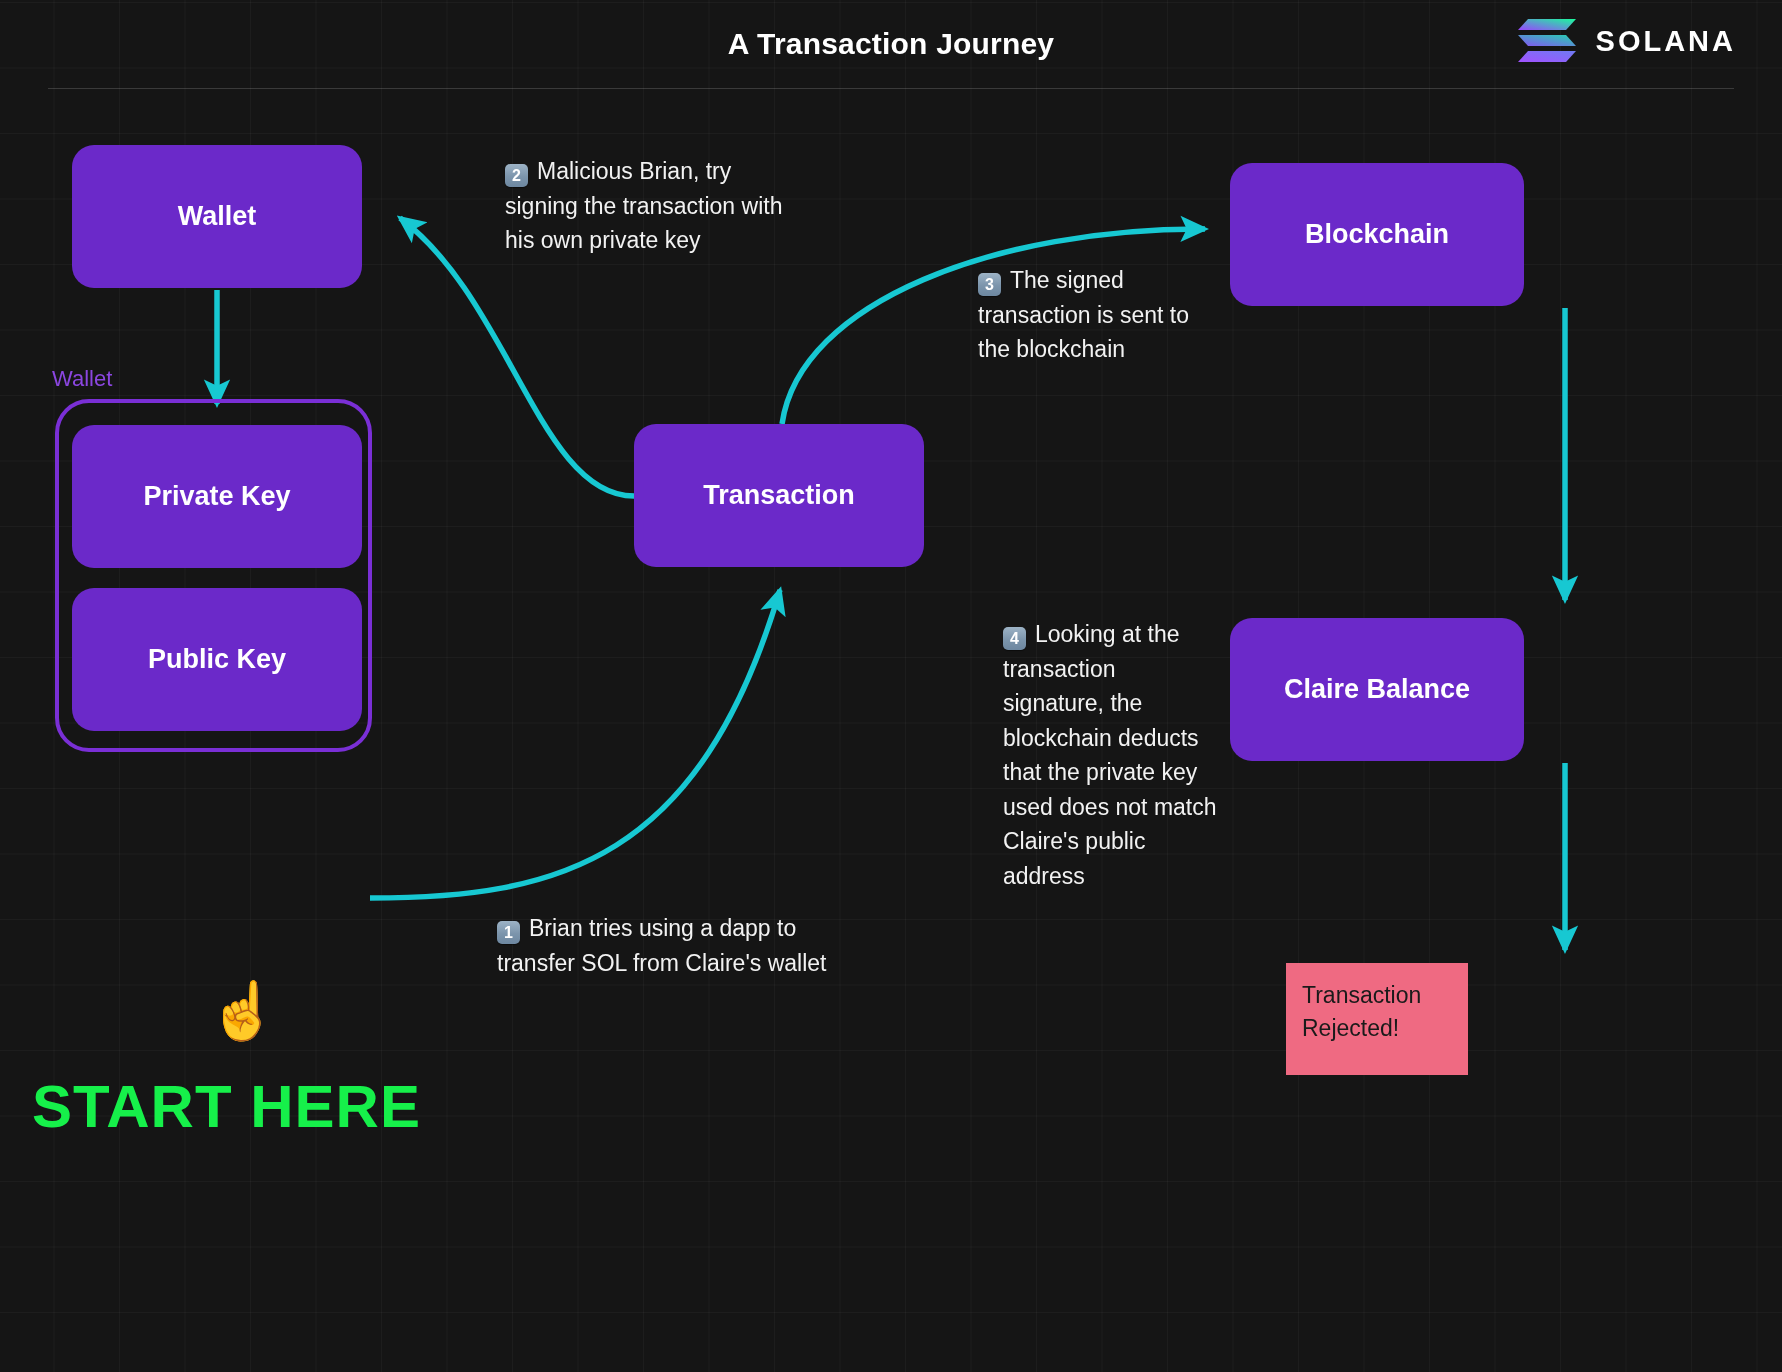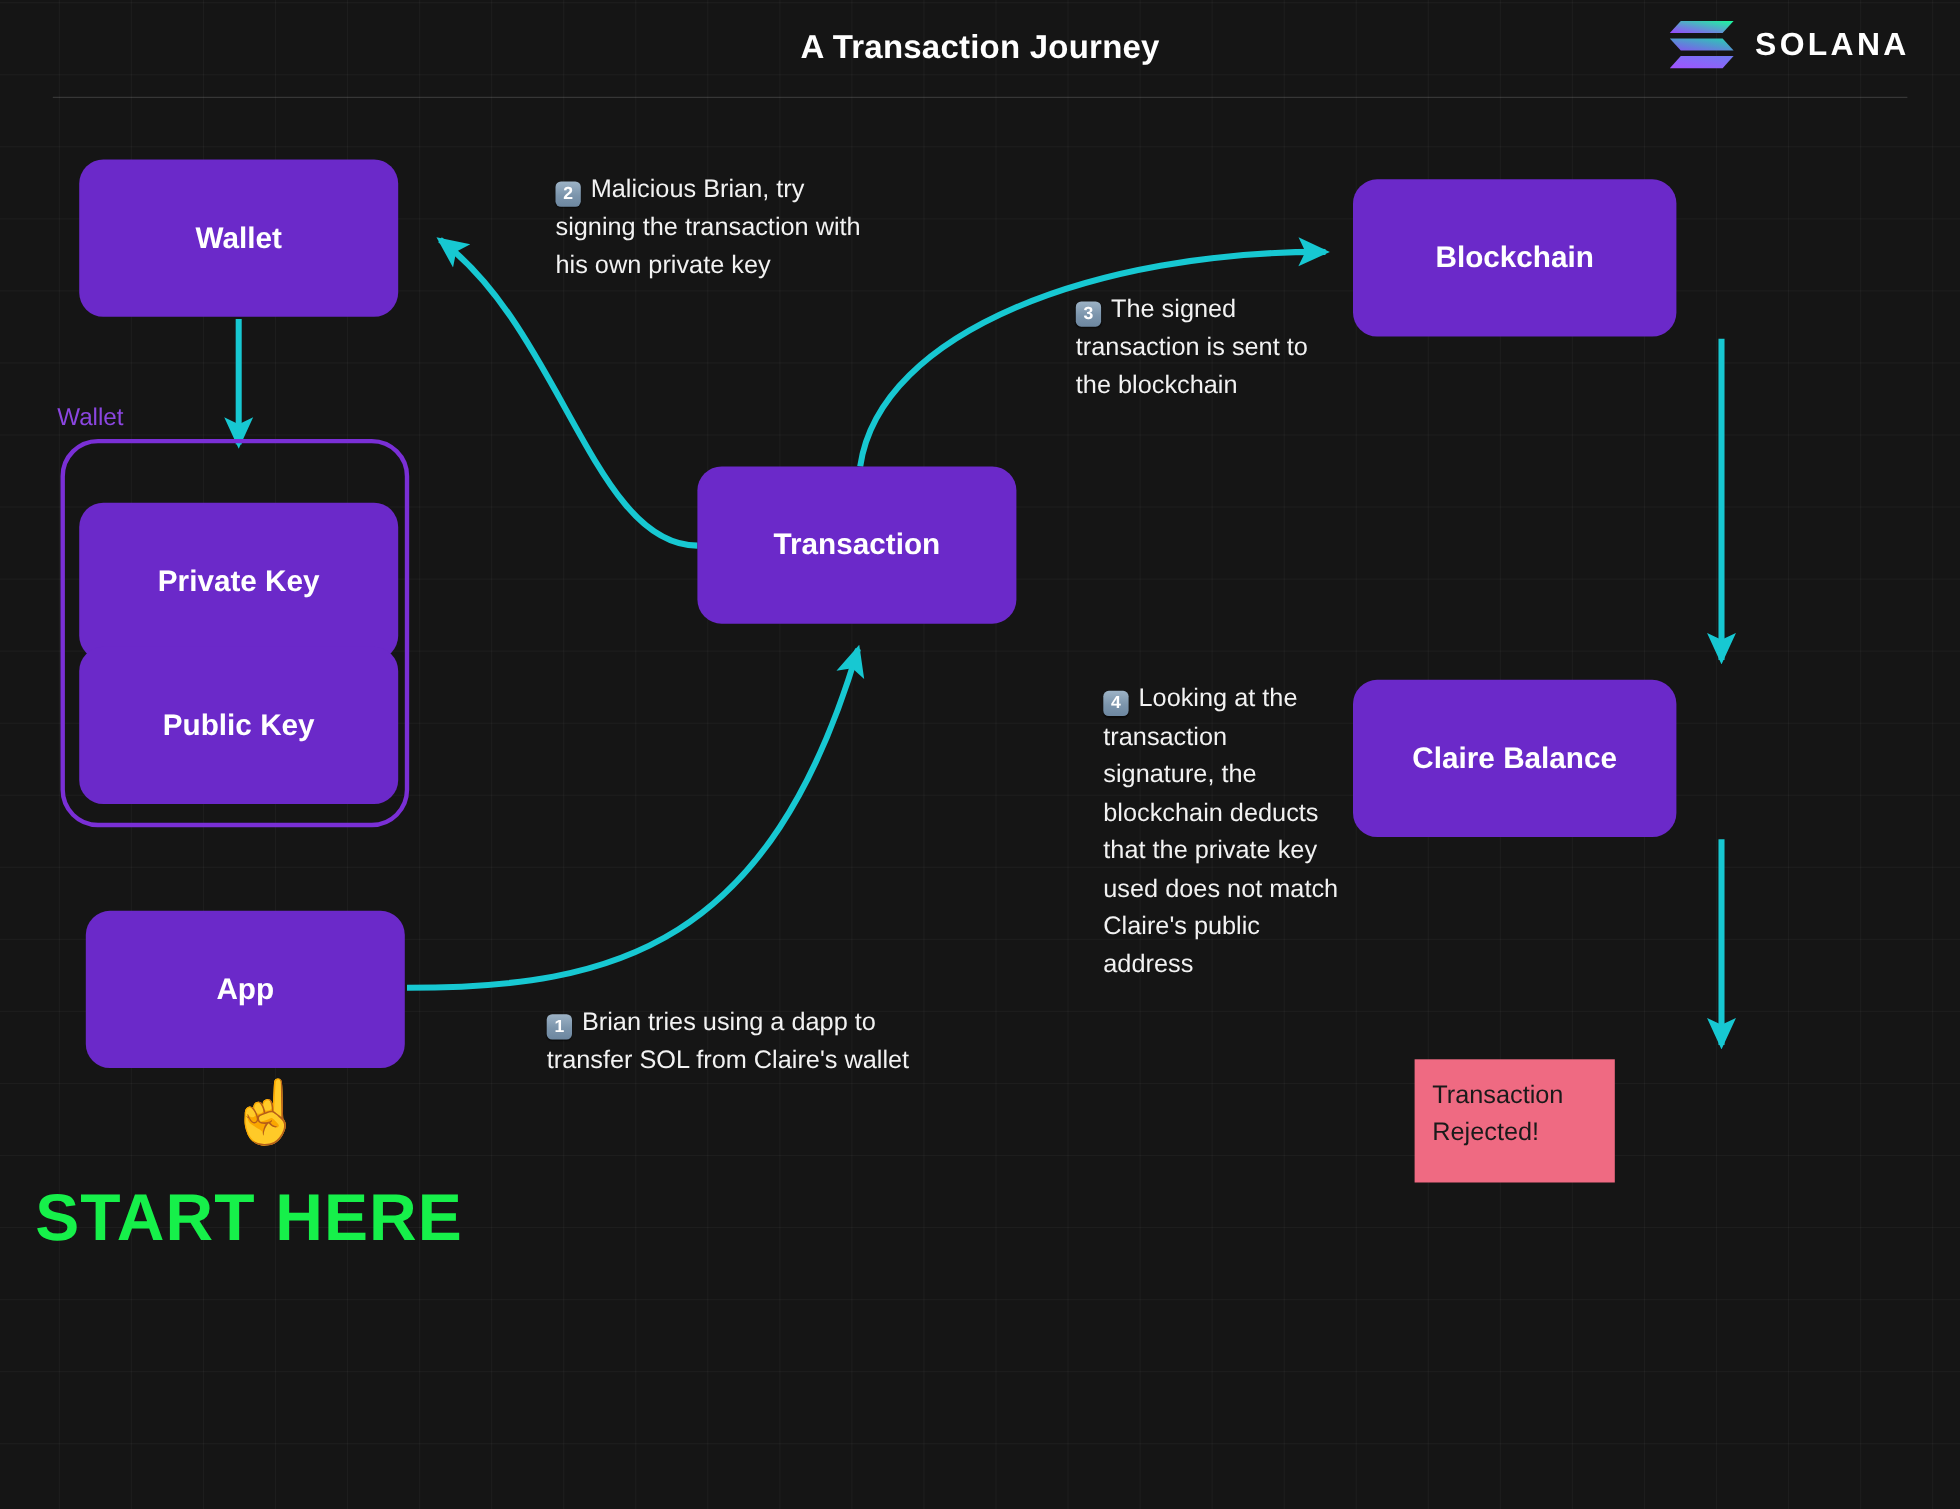--- a/index.html
+++ b/index.html
@@ -64,21 +64,21 @@
     align-items: center;
     justify-content: center;
     color: #ffffff;
     font-size: 27px;
     font-weight: bold;
     text-align: center;
     box-sizing: border-box;
     padding: 6px 10px;
   }
   #node-signing   { left: 72px;  top: 145px; width: 290px; height: 143px; }
-  #node-privkey   { left: 72px;  top: 425px; width: 290px; height: 143px; margin-top: 32px; }
+  #node-privkey   { left: 72px;  top: 425px; width: 290px; height: 143px; }
   #node-pubkey    { left: 72px;  top: 588px; width: 290px; height: 143px; }
   #node-app       { left: 78px;  top: 828px; width: 290px; height: 143px; }
   #node-transaction { left: 634px; top: 424px; width: 290px; height: 143px; }
   #node-blockchain  { left: 1230px; top: 163px; width: 294px; height: 143px; }
   #node-clairebal   { left: 1230px; top: 618px; width: 294px; height: 143px; }
 
   #wallet-group {
     position: absolute;
     left: 55px;
     top: 399px;
@@ -220,23 +220,20 @@
 
   <div id="wallet-label">Wallet</div>
   <div id="wallet-group"></div>
 
   <div class="node" id="node-privkey">
     <span>Private Key</span>
   </div>
   <div class="node" id="node-pubkey">
     <span>Public Key</span>
   </div>
-  <div class="node" id="node-app">
-    <span>App</span>
-  </div>
   <div class="node" id="node-transaction">
     <span>Transaction</span>
   </div>
   <div class="node" id="node-blockchain">
     <span>Blockchain</span>
   </div>
   <div class="node" id="node-clairebal">
     <span>Claire Balance</span>
   </div>
 

